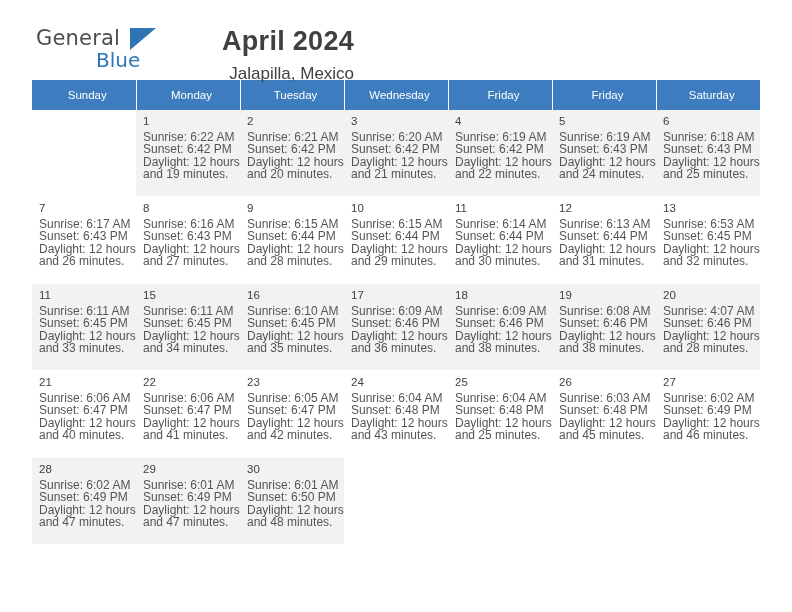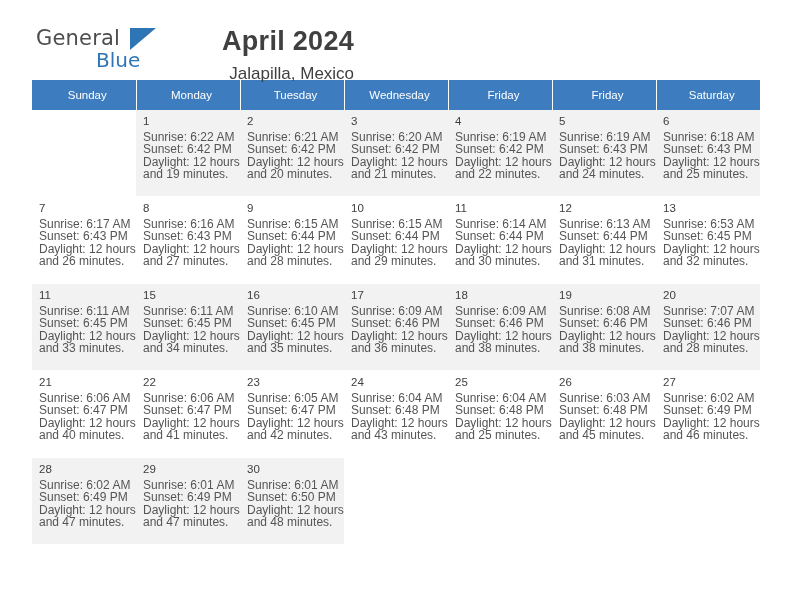--- a/index.html
+++ b/index.html
@@ -367,21 +367,21 @@
                 <div>Sunset: 6:46 PM</div>
                 <div>Daylight: 12 hours</div>
                 <div>and 38 minutes.</div>
               </div>
             </div>
           </td>
           <td>
             <div class="cell shaded">
               <div class="daynum">20</div>
               <div class="lines">
-                <div>Sunrise: 7:07 AM</div>
+                <div>Sunrise: 4:07 AM</div>
                 <div>Sunset: 6:46 PM</div>
                 <div>Daylight: 12 hours</div>
                 <div>and 28 minutes.</div>
               </div>
             </div>
           </td>
         </tr>
         <tr>
           <td>
             <div class="cell plain">

